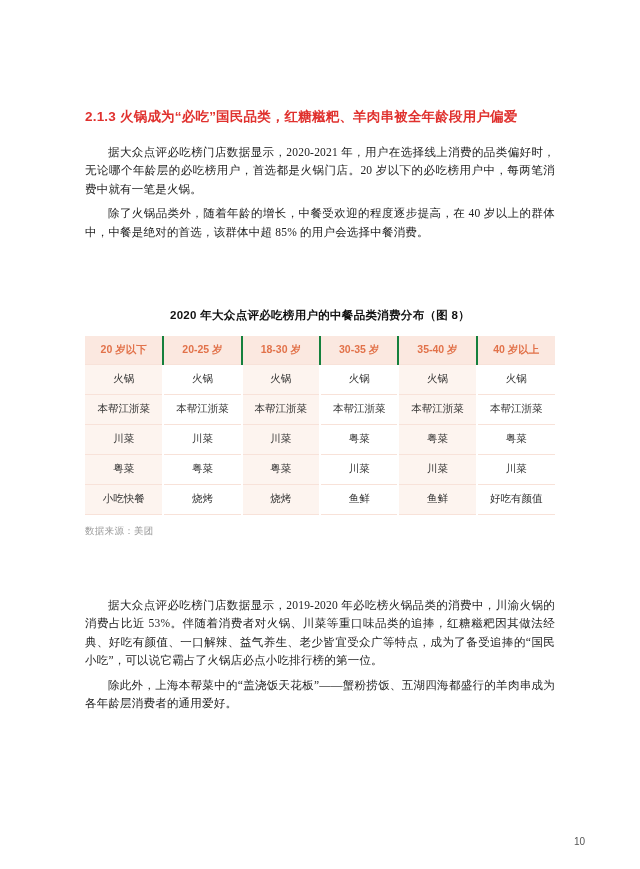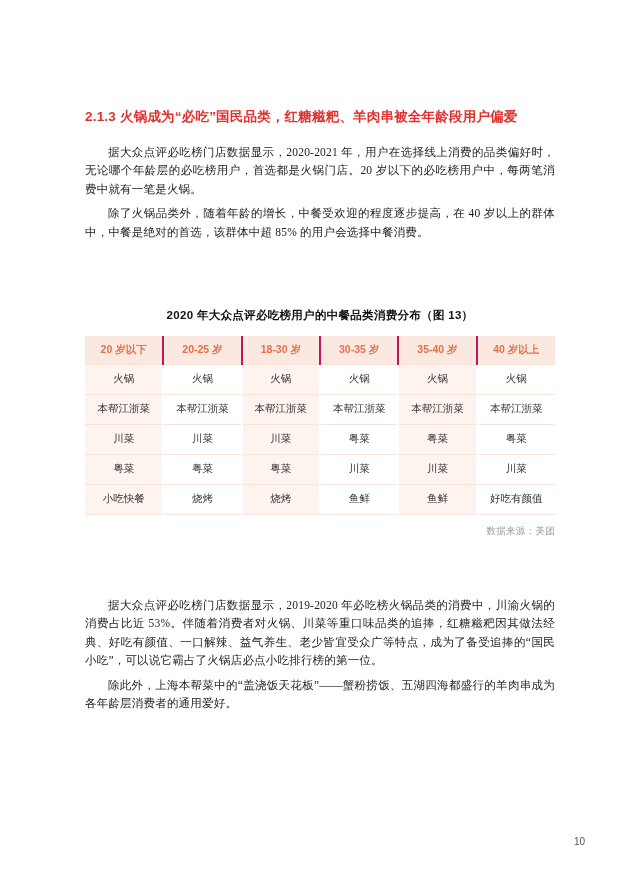--- a/index.html
+++ b/index.html
@@ -52,38 +52,38 @@
     border-collapse: collapse;
     table-layout: fixed;
   }
   table.cat-table th {
     background: var(--table-header-bg, #fbe8e0);
     color: var(--table-header-text, #e2724a);
     font-size: 10.5px;
     font-weight: bold;
     height: 26px;
     text-align: center;
-    border-left: 2px solid #be185d;
+    border-left: 2px solid #15803d;
     border-bottom: 1px solid var(--table-border, #f8e2d9);
   }
   table.cat-table th:first-child { border-left: none; }
   table.cat-table td {
     font-size: 10.5px;
     color: #333;
     height: 27px;
     text-align: center;
     background: #ffffff;
     border-left: 2px solid #fff;
     border-bottom: 1px solid var(--table-border, #f8e2d9);
   }
   table.cat-table td:first-child { border-left: none; }
   table.cat-table td.tint { background: var(--table-alt-col-bg, #fdf4ef); }
   .source {
     margin-top: 10px;
-    text-align: right;
+    text-align: left;
     font-size: 9.5px;
     color: #9a9a9a;
     letter-spacing: 0.3px;
   }
   .after-table { margin-top: 58px; }
   .page-number {
     position: absolute;
     right: 55px;
     top: 836px;
     font-size: 10px;
@@ -95,21 +95,21 @@
 
 <div class="page">
   <div class="content">
 
     <h1 class="heading">2.1.3 火锅成为“必吃”国民品类，红糖糍粑、羊肉串被全年龄段用户偏爱</h1>
 
     <p class="para">据大众点评必吃榜门店数据显示，2020-2021 年，用户在选择线上消费的品类偏好时，无论哪个年龄层的必吃榜用户，首选都是火锅门店。20 岁以下的必吃榜用户中，每两笔消费中就有一笔是火锅。</p>
     <p class="para">除了火锅品类外，随着年龄的增长，中餐受欢迎的程度逐步提高，在 40 岁以上的群体中，中餐是绝对的首选，该群体中超 85% 的用户会选择中餐消费。</p>
 
     <div class="table-block">
-      <div class="table-title">2020 年大众点评必吃榜用户的中餐品类消费分布（图 13）</div>
+      <div class="table-title">2020 年大众点评必吃榜用户的中餐品类消费分布（图 8）</div>
       <table class="cat-table">
         <thead>
           <tr>
               <th>20 岁以下</th>
               <th>20-25 岁</th>
               <th>18-30 岁</th>
               <th>30-35 岁</th>
               <th>35-40 岁</th>
               <th>40 岁以上</th>
             </tr>

